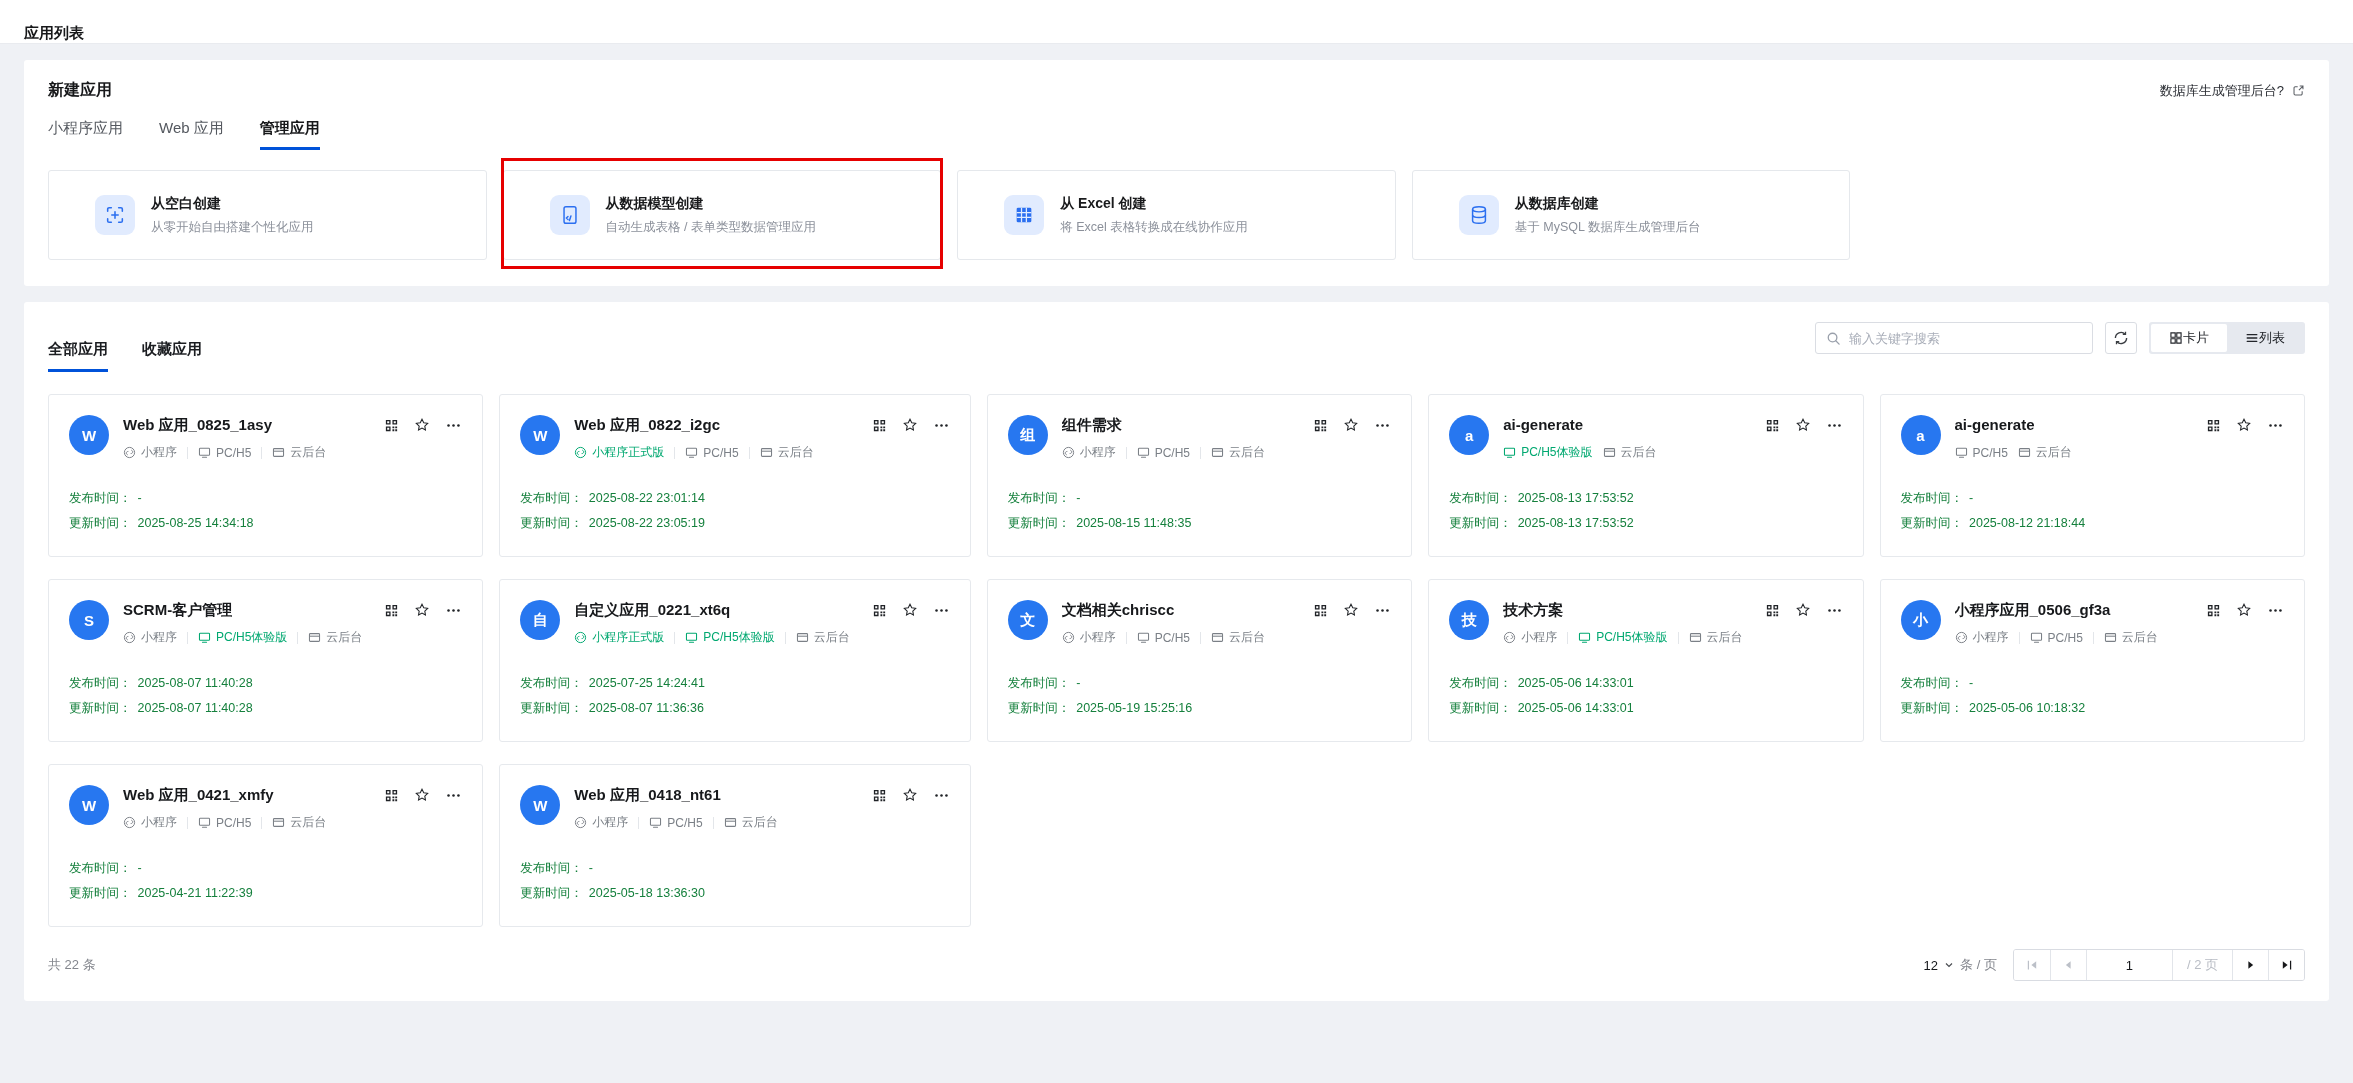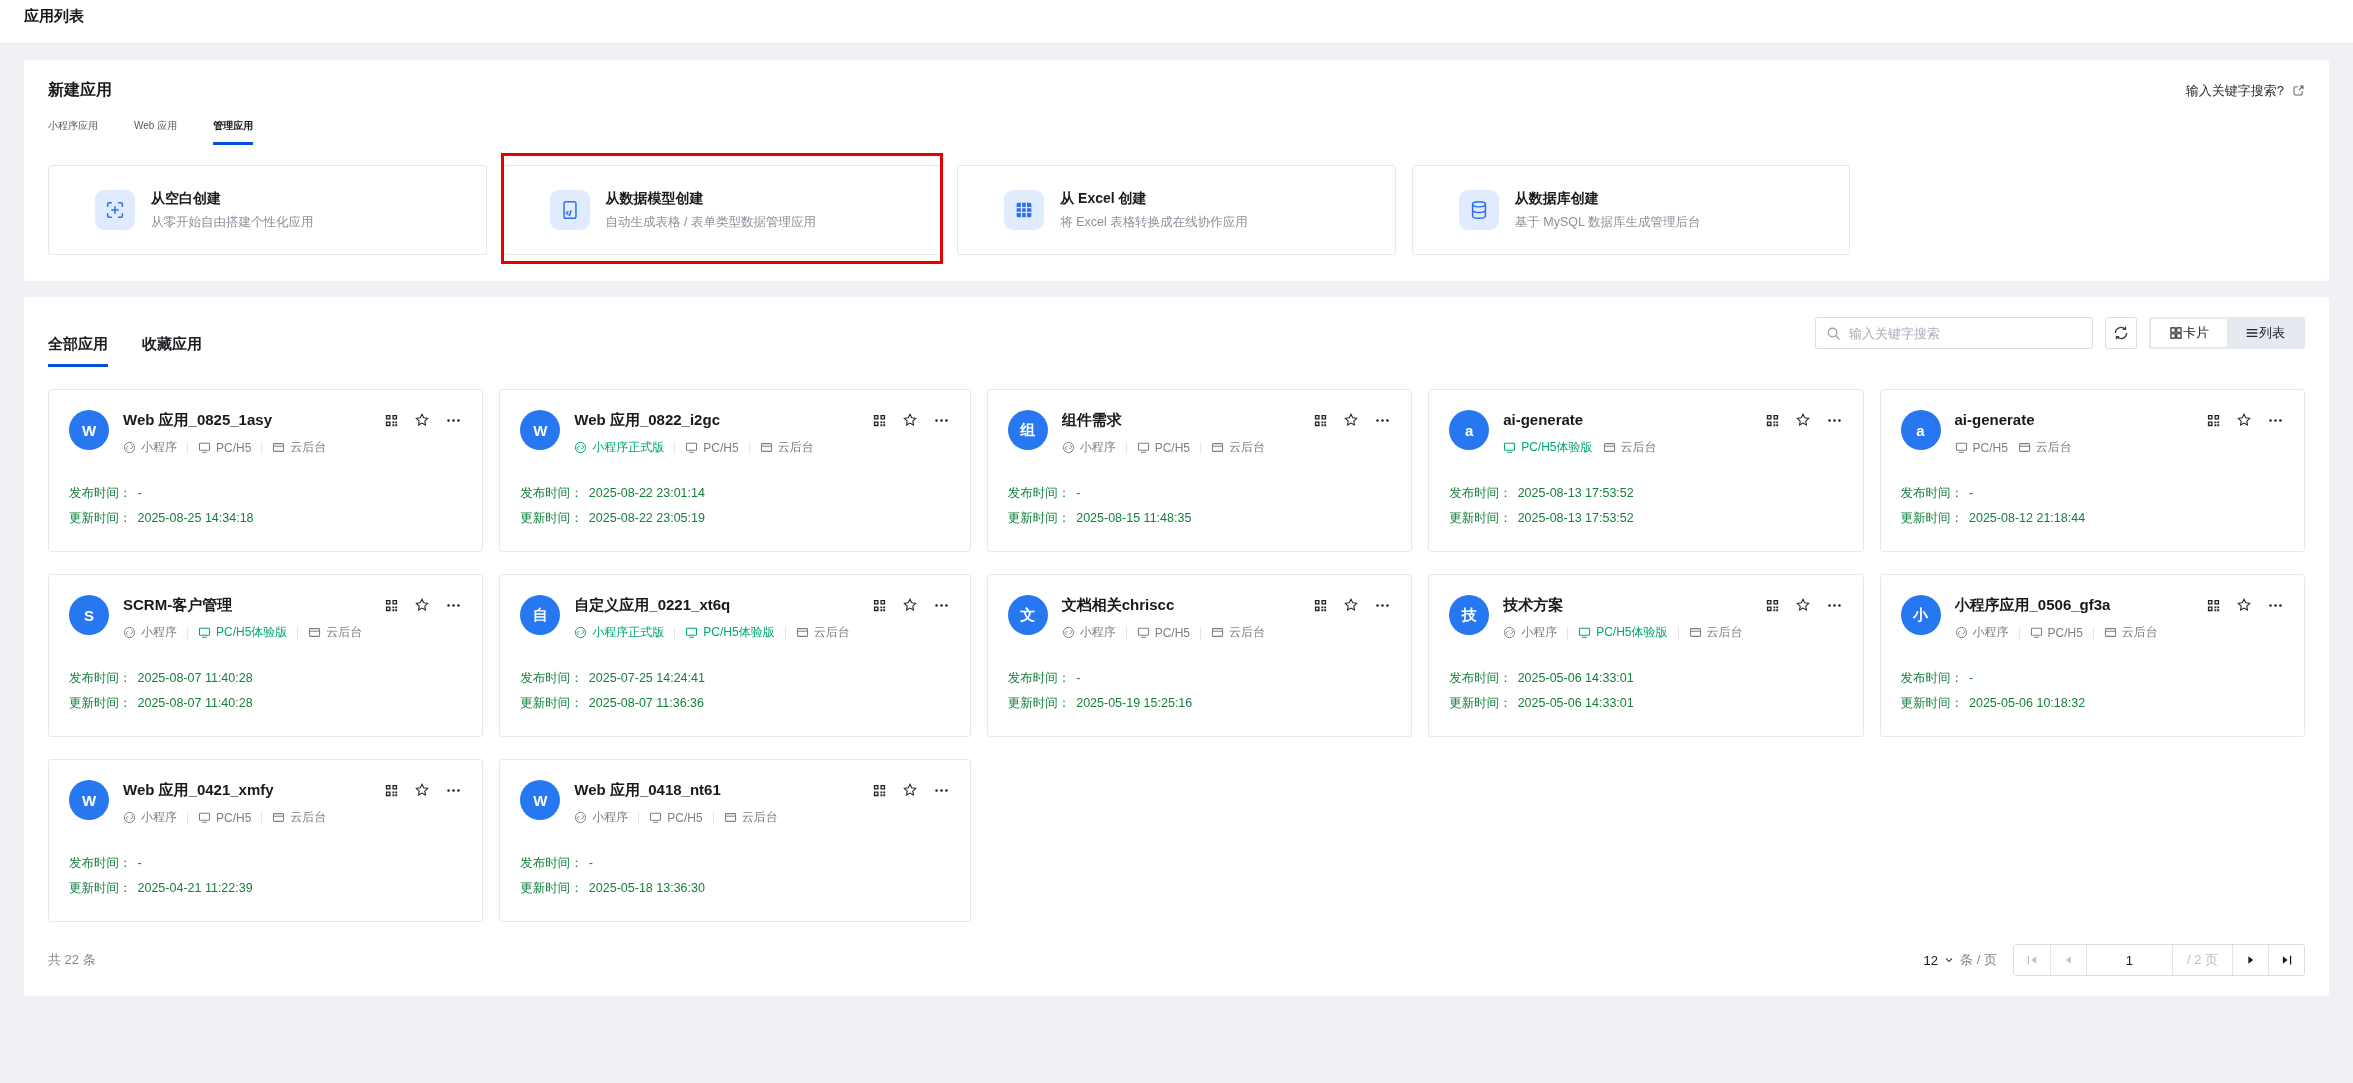--- a/index.html
+++ b/index.html
@@ -6,37 +6,37 @@
   html,body { width:2353px; height:1083px; }
   body {
     font-family:"Liberation Sans","DejaVu Sans",sans-serif;
     background:#eff1f5; color:#1b1d21; font-size:14px;
     overflow:hidden;
   }
   .screen { width:2353px; height:1083px; position:relative; }
 
   
   .page-header {
-    height:44px; background:#fff; display:flex; align-items:flex-start;
-    padding:7px 24px; border-bottom:1px solid #e9ebef;
+    height:44px; background:#fff; display:flex; align-items:flex-end;
+    padding:0 24px; border-bottom:1px solid #e9ebef;
   }
   .page-title { font-size:15px; font-weight:bold; color:#17181a; }
 
   
   .panel { background:#fff; margin:16px 24px 0; border-radius:3px; }
   .panel-create { padding:20px 24px 26px;text-align:right; }
   .panel-apps  { padding:20px 24px 20px; }
 
   .panel-head { display:flex; align-items:center; justify-content:space-between; }
   .section-title { font-size:16px; font-weight:bold; color:#17181a; }
   .help-link { display:flex; align-items:center; gap:8px; font-size:13px; color:#2a2d33; cursor:pointer; }
   .help-link svg { color:#5c6066; }
 
   .tabs { display:flex; gap:36px; margin-top:18px; }
-  .tab { position:relative; padding-bottom:12px; font-size:10px; color:#54585f; cursor:pointer; }
+  .tab { position:relative; padding-bottom:12px; font-size:15px; color:#54585f; cursor:pointer; }
   .tab.active { color:#17181a; font-weight:bold; }
   .tab.active::after { content:''; position:absolute; left:0; right:0; bottom:0; height:3px; background:#0052d9; }
 
   
   .create-cards { display:grid; grid-template-columns:repeat(5,1fr); gap:16px; margin-top:20px; }
   .create-card {
     position:relative; height:90px; border:1px solid #e5e8ec; border-radius:3px;
     background:#fff; display:flex; align-items:center; padding:0 16px 0 46px; gap:16px; cursor:pointer;
   }
   .create-card.highlighted::after {
@@ -141,21 +141,21 @@
 <div class="screen">
 
   <div class="page-header">
     <span class="page-title">应用列表</span>
   </div>
 
   <div class="panel panel-create">
     <div class="panel-head">
       <span class="section-title">新建应用</span>
       <span class="help-link">
-        <span>输入关键字搜索?</span>
+        <span>数据库生成管理后台?</span>
         <svg width="13" height="13" viewBox="0 0 16 16" fill="none" stroke="currentColor" stroke-width="1.3">
             <path d="M7 3.5H4A1.5 1.5 0 0 0 2.5 5v7A1.5 1.5 0 0 0 4 13.5h7A1.5 1.5 0 0 0 12.5 12V9"></path>
             <path d="M9.5 2.5h4v4M13.2 2.8L8.5 7.5"></path>
           </svg>
       </span>
     </div>
 
     <div class="tabs">
       <div class="tab">小程序应用</div>
       <div class="tab">Web 应用</div>

